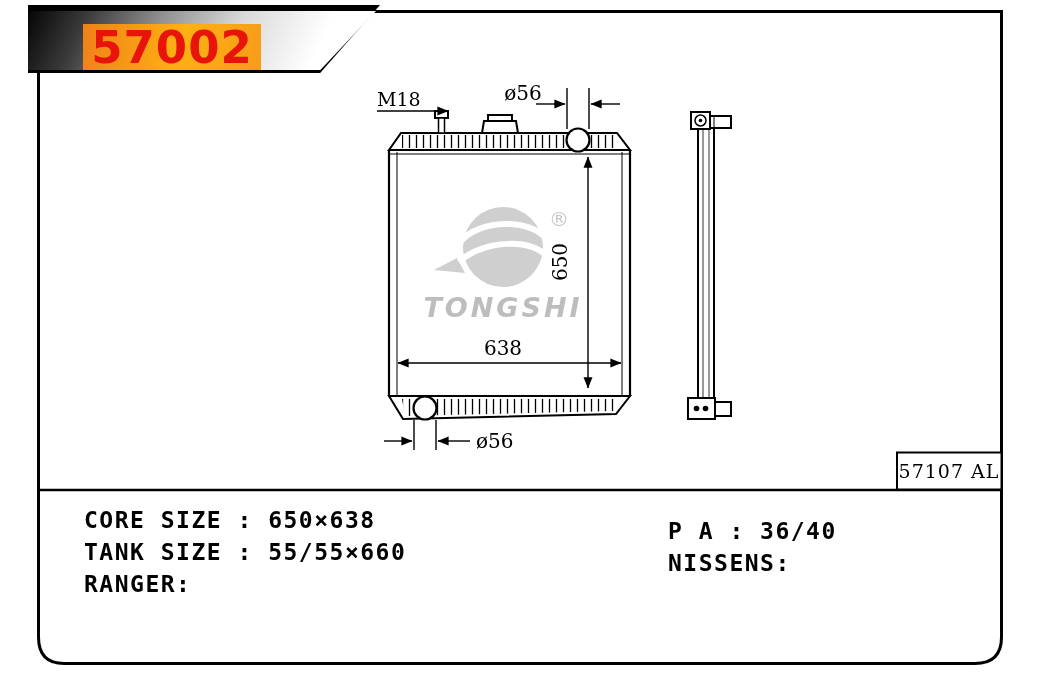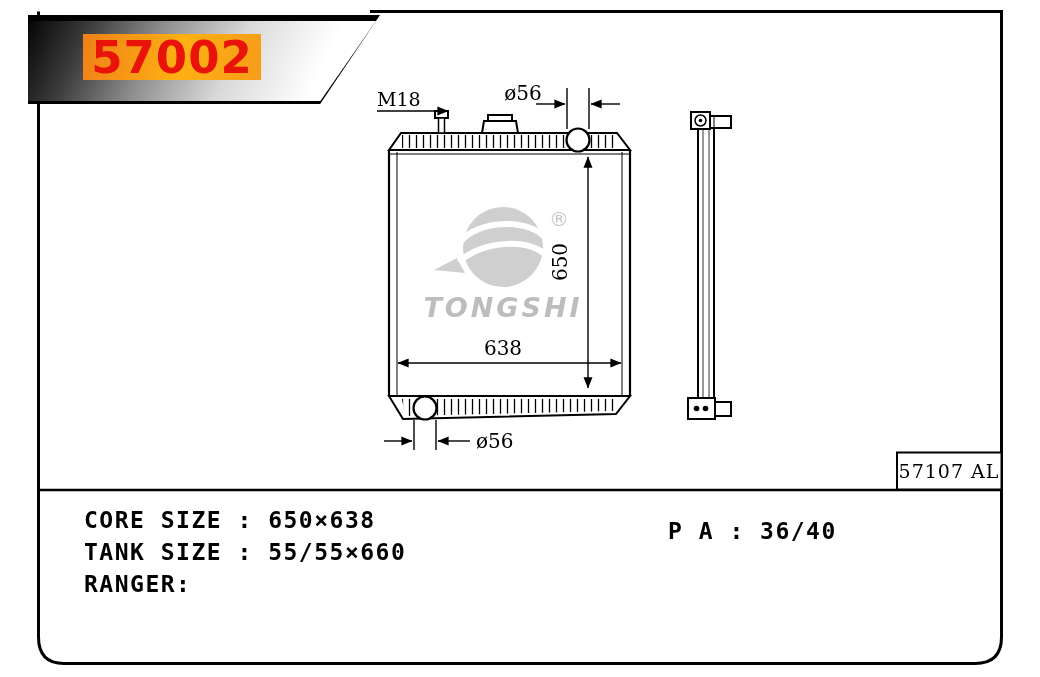--- a/index.html
+++ b/index.html
@@ -1,21 +1,21 @@
 <!DOCTYPE html>
 <html><head>
 <meta charset="utf-8">
 <style>
   html,body{margin:0;padding:0;background:#fff;}
   body{width:1040px;height:677px;position:relative;overflow:hidden;
        font-family:"DejaVu Sans Mono", monospace;}
   svg.drawing{position:absolute;left:0;top:0;z-index:1;}
 
   
-  .banner{position:absolute;left:28px;top:15px;width:352px;height:89px;z-index:3;}
+  .banner{position:absolute;left:28px;top:5px;width:352px;height:68px;z-index:3;}
   .banner-outline{position:absolute;inset:0;background:#000;
       clip-path:polygon(0 0,100% 0,83% 100%,0 100%);}
   .banner-fill{position:absolute;left:0;top:6px;right:4px;bottom:3px;
       background:linear-gradient(115deg,#050505 0%,#3a3a3a 16%,#8f8f8f 36%,#d9d9d9 58%,#ffffff 82%);
       clip-path:polygon(0 0,100% 0,84% 100%,0 100%);}
   .banner-number-box{position:absolute;left:55px;top:19px;width:178px;height:46px;
       background:linear-gradient(100deg,#f08019 0%,#fdb113 55%,#f79c1a 100%);
       display:flex;align-items:center;justify-content:center;}
   .banner-number{font-family:"DejaVu Sans", sans-serif;font-weight:800;
       font-size:45px;color:#e81309;letter-spacing:1px;line-height:1;}
@@ -140,13 +140,14 @@
 </div>
 
 <div class="specs specs-left">
   <div class="spec-line">CORE SIZE : 650×638</div>
   <div class="spec-line">TANK SIZE : 55/55×660</div>
   <div class="spec-line">RANGER:</div>
 </div>
 
 <div class="specs specs-right">
   <div class="spec-line">P A : 36/40</div>
+  <div class="spec-line">NISSENS:</div>
 </div>
 
 </body></html>

